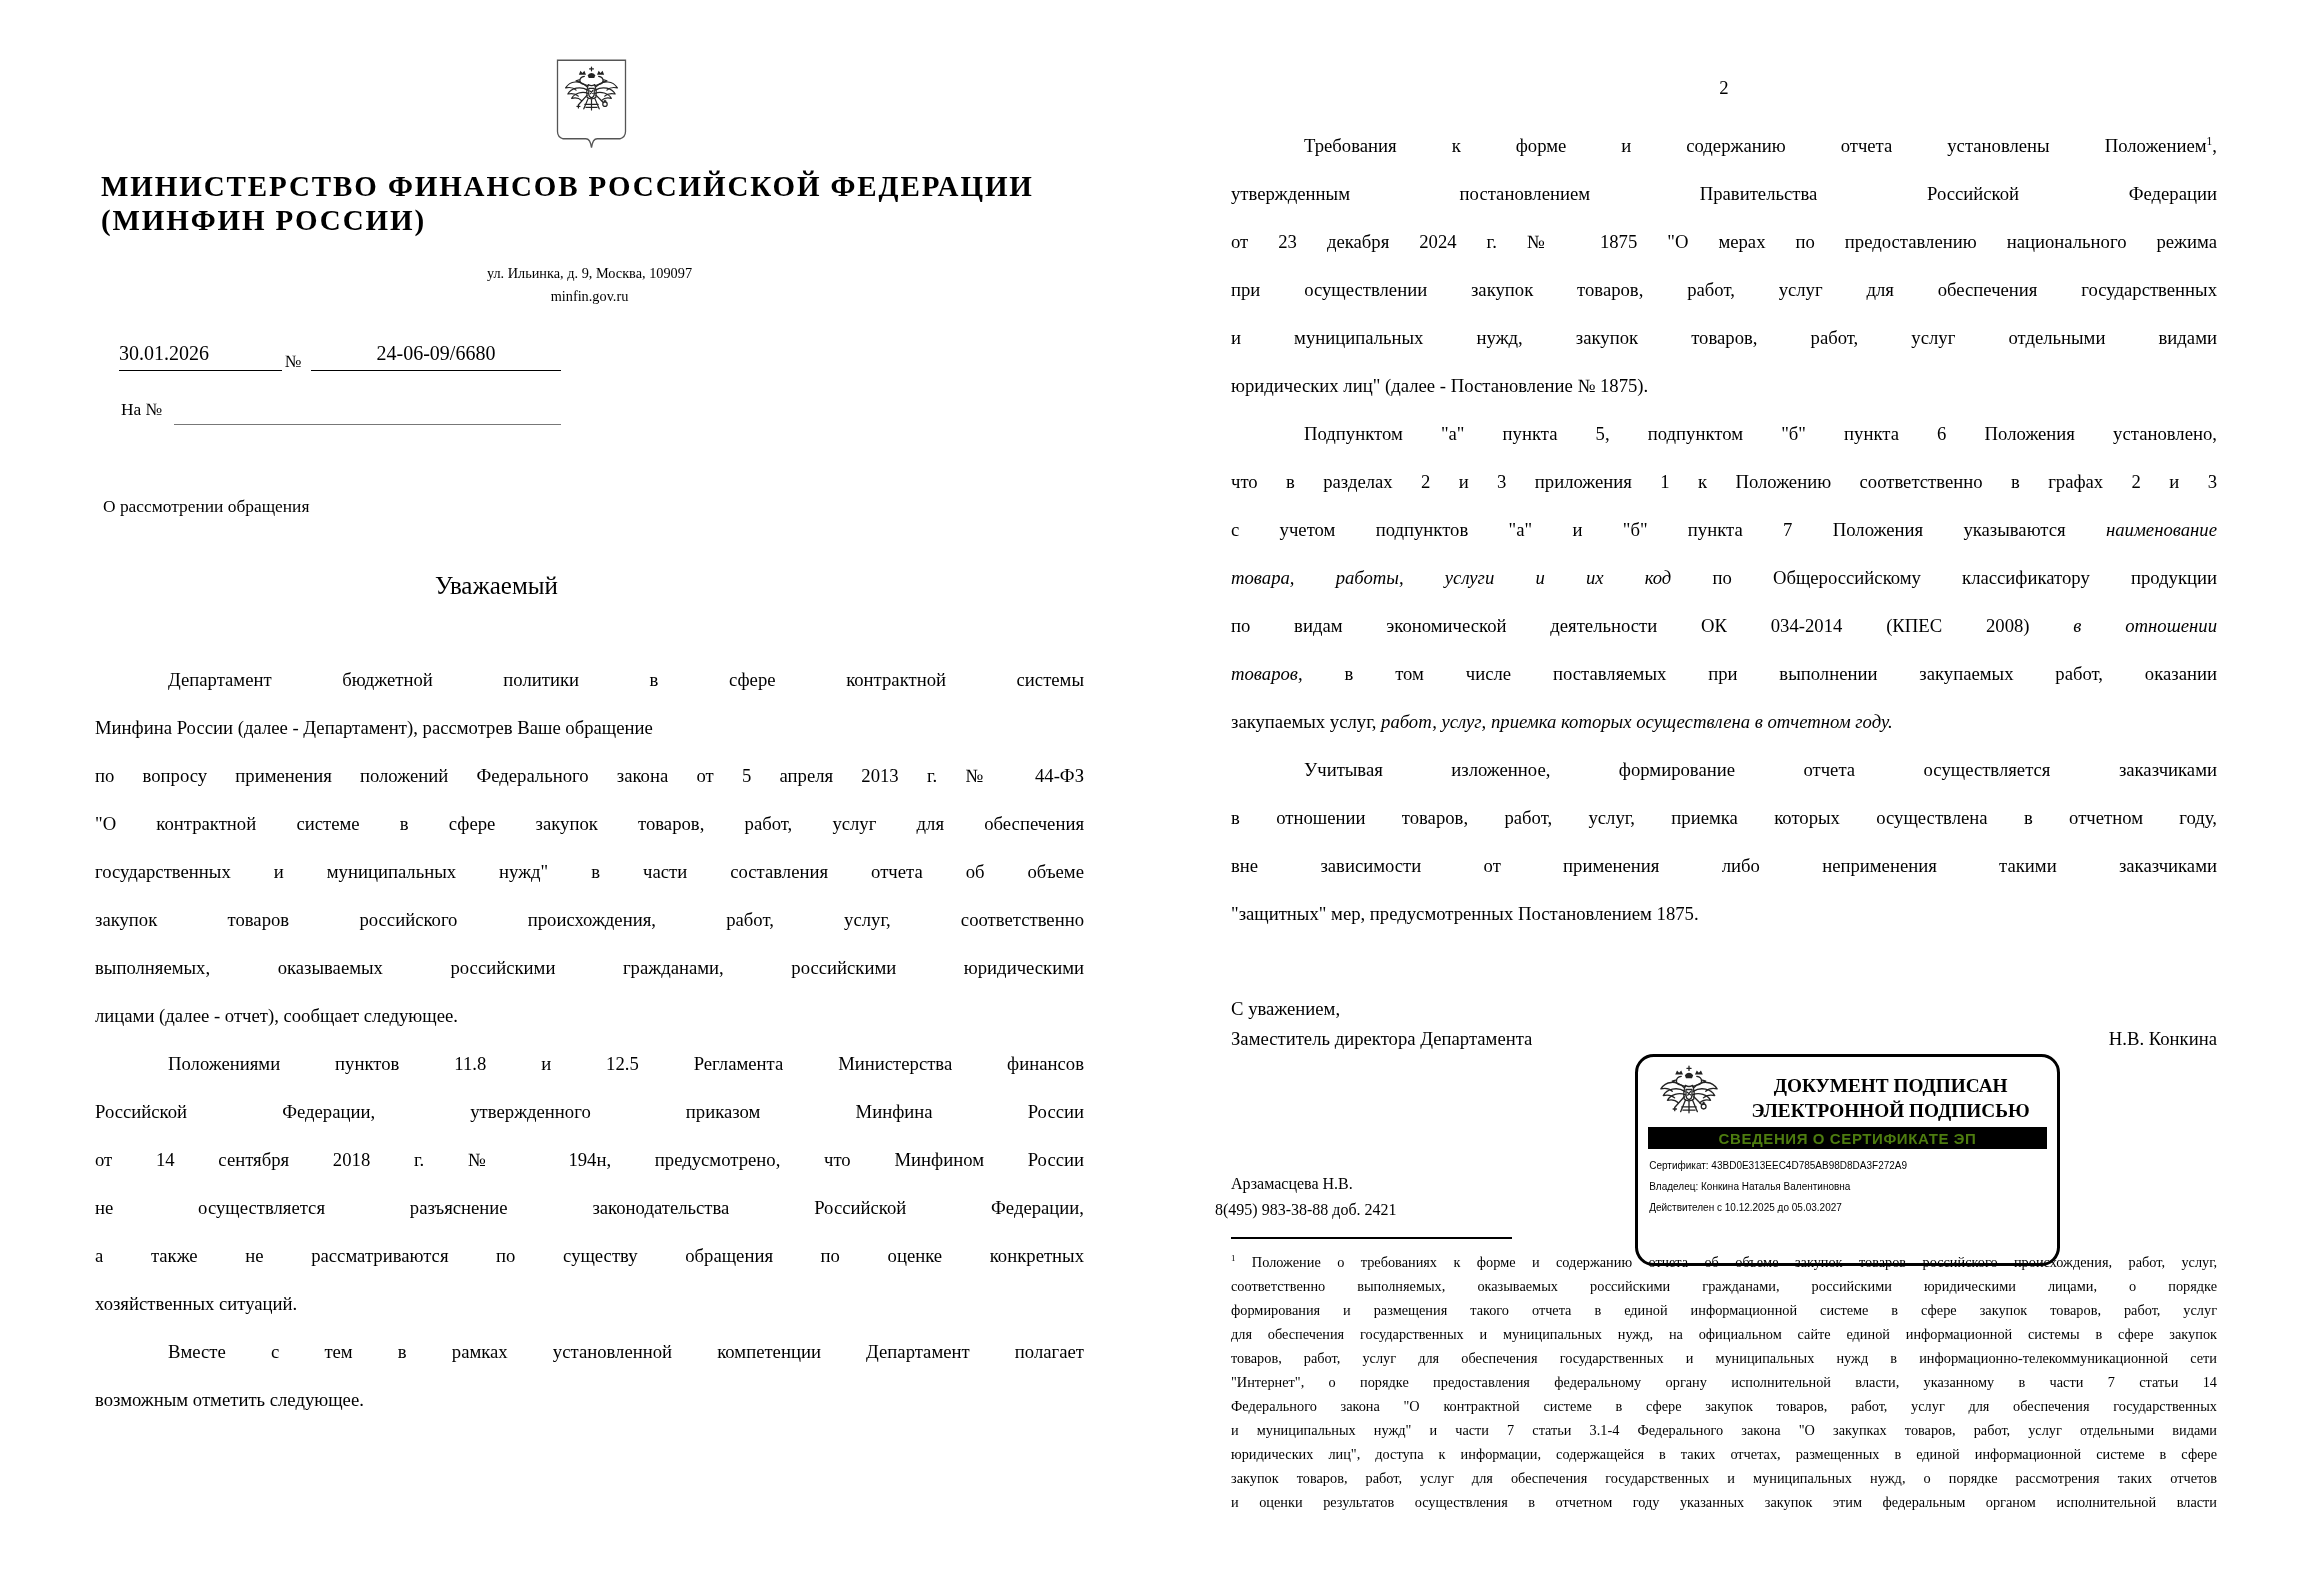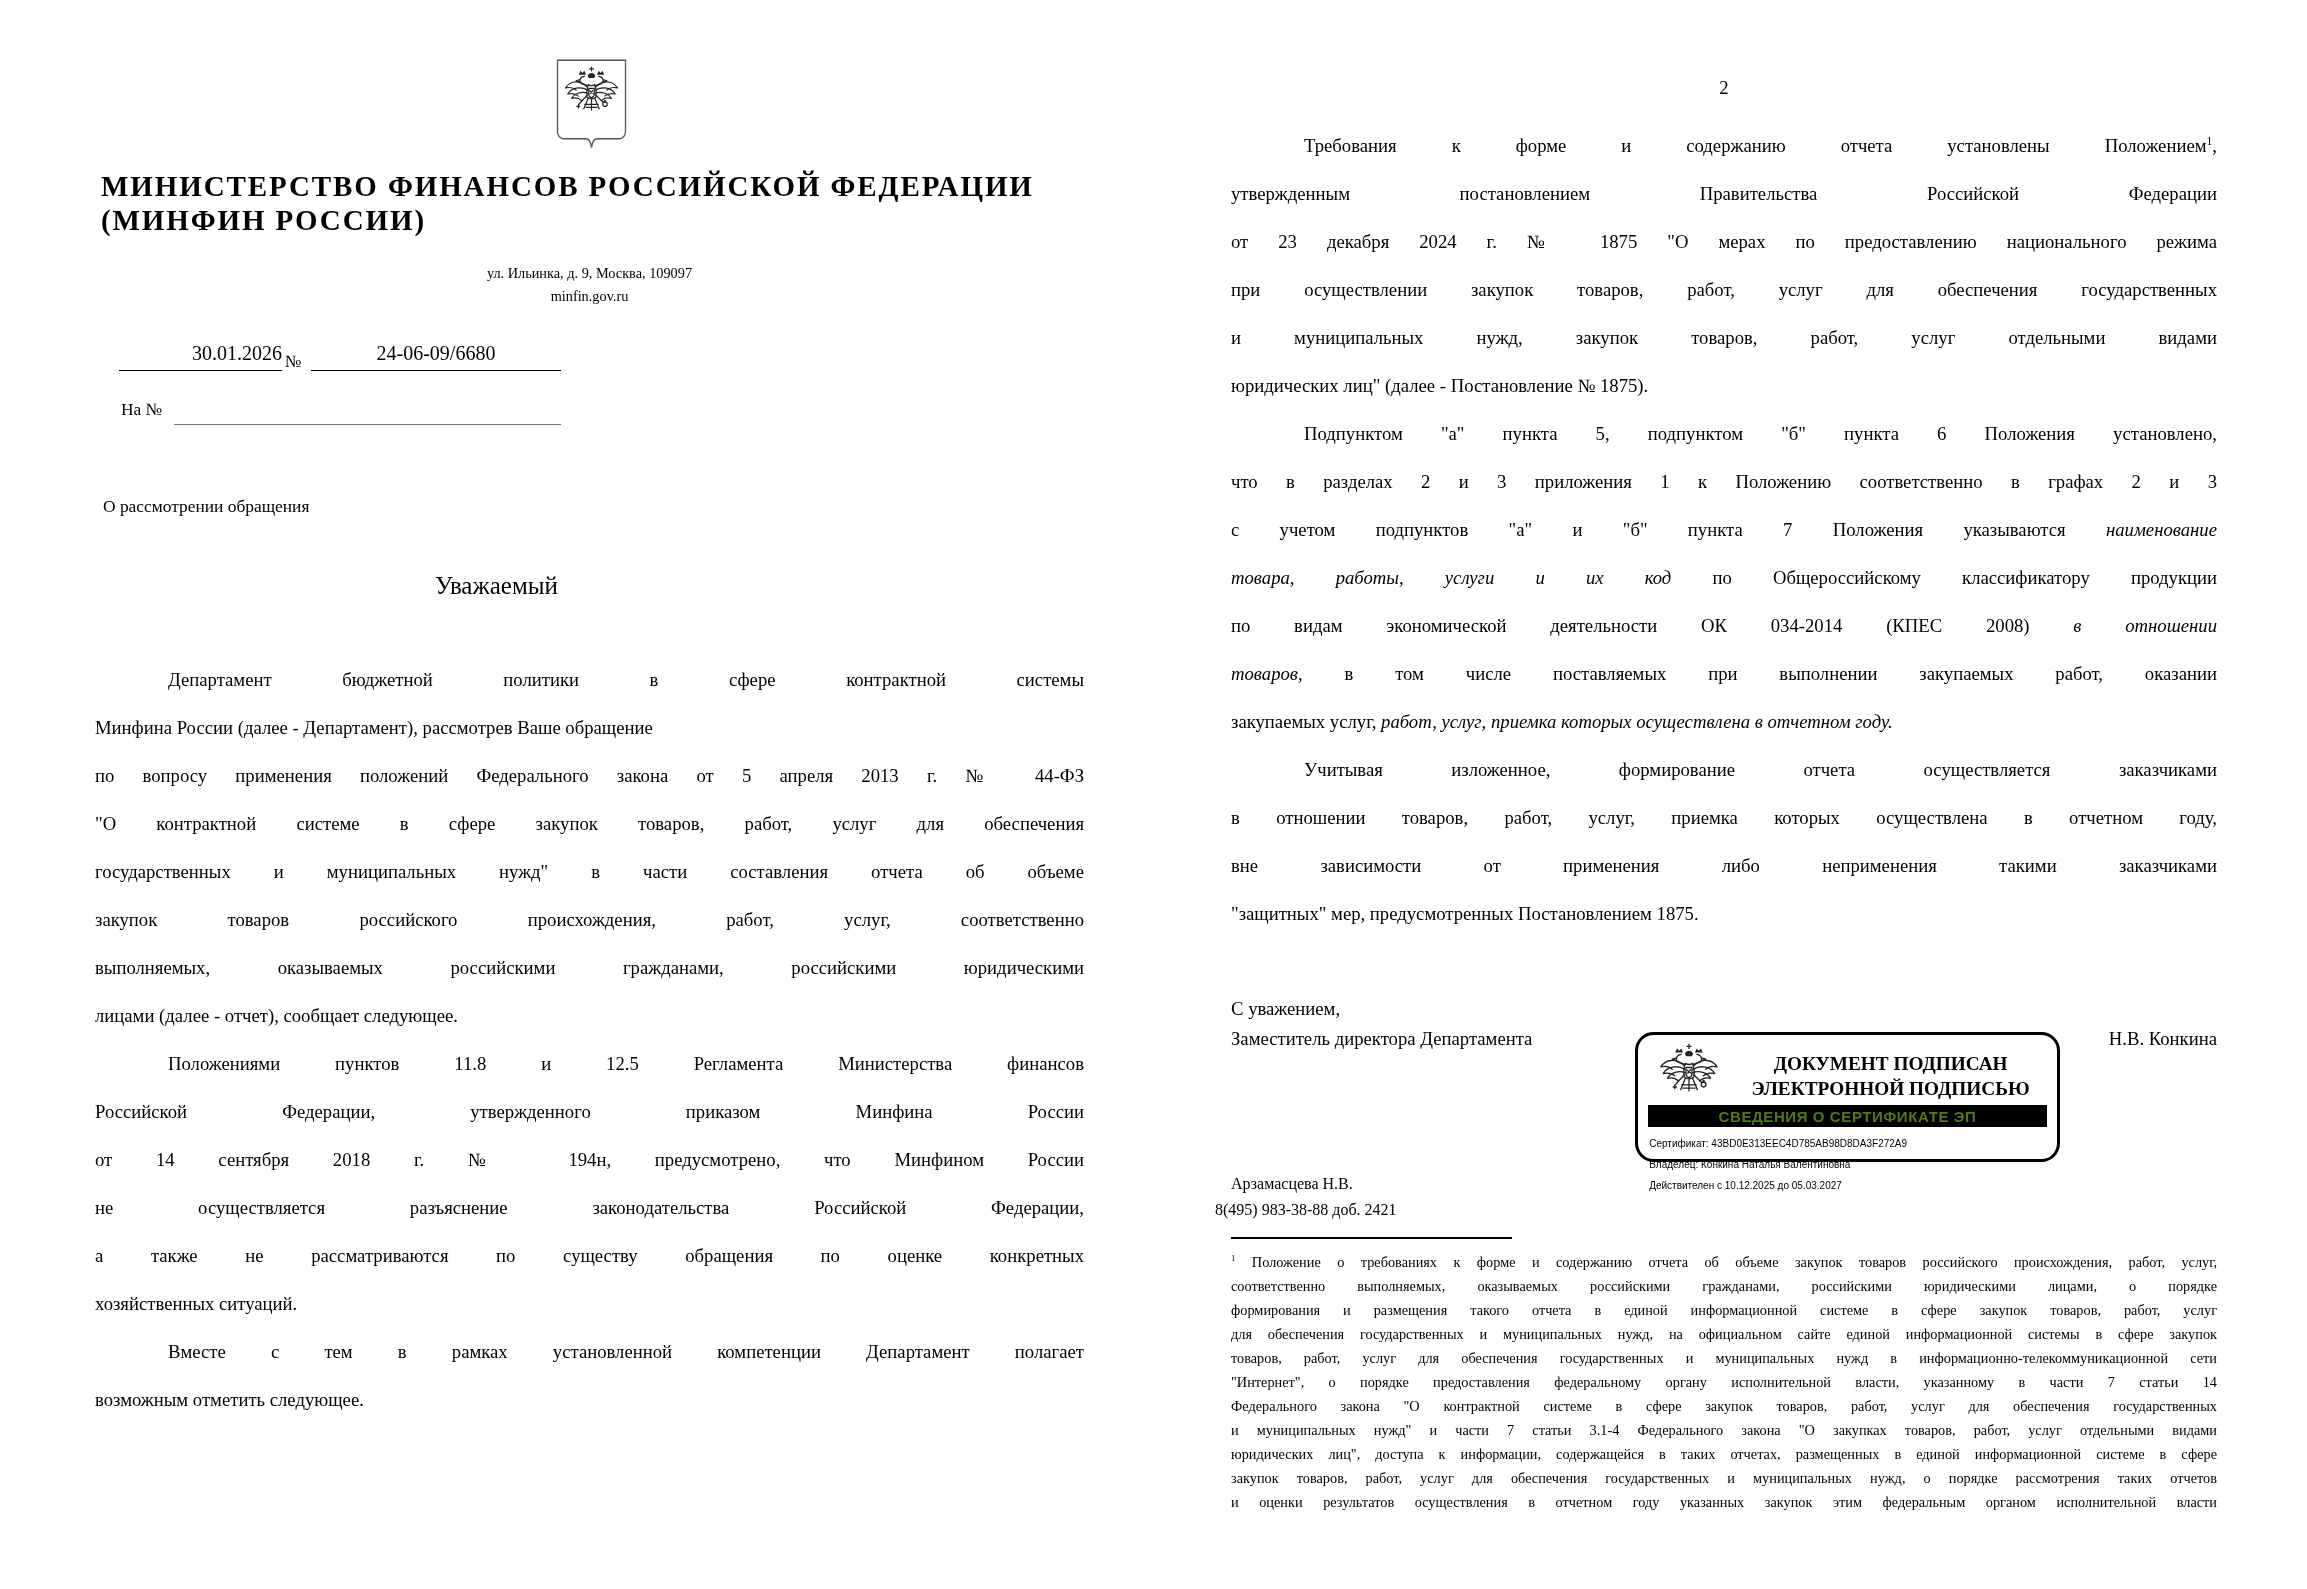--- a/index.html
+++ b/index.html
@@ -101,21 +101,21 @@
   <div class="abs org-title" style="top:169px">
     <div>МИНИСТЕРСТВО ФИНАНСОВ РОССИЙСКОЙ ФЕДЕРАЦИИ</div>
     <div>(МИНФИН РОССИИ)</div>
   </div>
 
   <div class="abs addr" style="top:262px">
     <div>ул. Ильинка, д. 9, Москва, 109097</div>
     <div>minfin.gov.ru</div>
   </div>
 
-  <div class="abs ref-text" style="left:119px;width:163px;top:342px;text-align:right">30.01.2026</div>
+  <div class="abs ref-text" style="left:119px;width:163px;top:342px;text-align:left">30.01.2026</div>
   <div class="abs rule" style="left:119px;width:163px;top:370px"></div>
   <div class="abs" style="left:285px;top:351px;font-size:17.4px">№</div>
   <div class="abs ref-text" style="left:311px;width:250px;top:342px;text-align:center">24-06-09/6680</div>
   <div class="abs rule" style="left:311px;width:250px;top:370px"></div>
 
   <div class="abs" style="left:121px;top:399px;font-size:17.4px">На №</div>
   <div class="abs" style="left:174px;width:387px;top:424px;height:0.9px;background:#777"></div>
 
   <div class="abs subject" style="left:103px;top:496px">О рассмотрении обращения</div>
 
@@ -164,21 +164,21 @@
       <div class="ln"><span>вне зависимости от применения либо неприменения такими заказчиками</span></div>
       <div class="ln last"><span>"защитных" мер, предусмотренных Постановлением 1875.</span></div>
     </div>
 
   <div class="abs closing" style="left:78px;top:996px">С уважением,</div>
   <div class="abs closing closing-row" style="left:78px;top:1026px;width:986px">
     <span>Заместитель директора Департамента</span>
     <span>Н.В. Конкина</span>
   </div>
 
-  <div class="abs stamp" style="left:482px;top:1032px;width:425px;height:130px">
+  <div class="abs stamp" style="left:482px;top:1054px;width:425px;height:212px">
     <svg class="abs" style="left:20px;top:7.5px;width:62px;height:67px" viewBox="0 0 100 112">
       <use href="#dbl-eagle"></use>
     </svg>
     <div class="stamp-title" style="top:16px">ДОКУМЕНТ ПОДПИСАН</div>
     <div class="stamp-title" style="top:41px">ЭЛЕКТРОННОЙ ПОДПИСЬЮ</div>
     <div class="stamp-bar">СВЕДЕНИЯ О СЕРТИФИКАТЕ ЭП</div>
     <div class="stamp-line" style="top:100px">Сертификат: 43BD0E313EEC4D785AB98D8DA3F272A9</div>
     <div class="stamp-line" style="top:121px">Владелец: Конкина Наталья Валентиновна</div>
     <div class="stamp-line" style="top:142px">Действителен с 10.12.2025 до 05.03.2027</div>
   </div>

